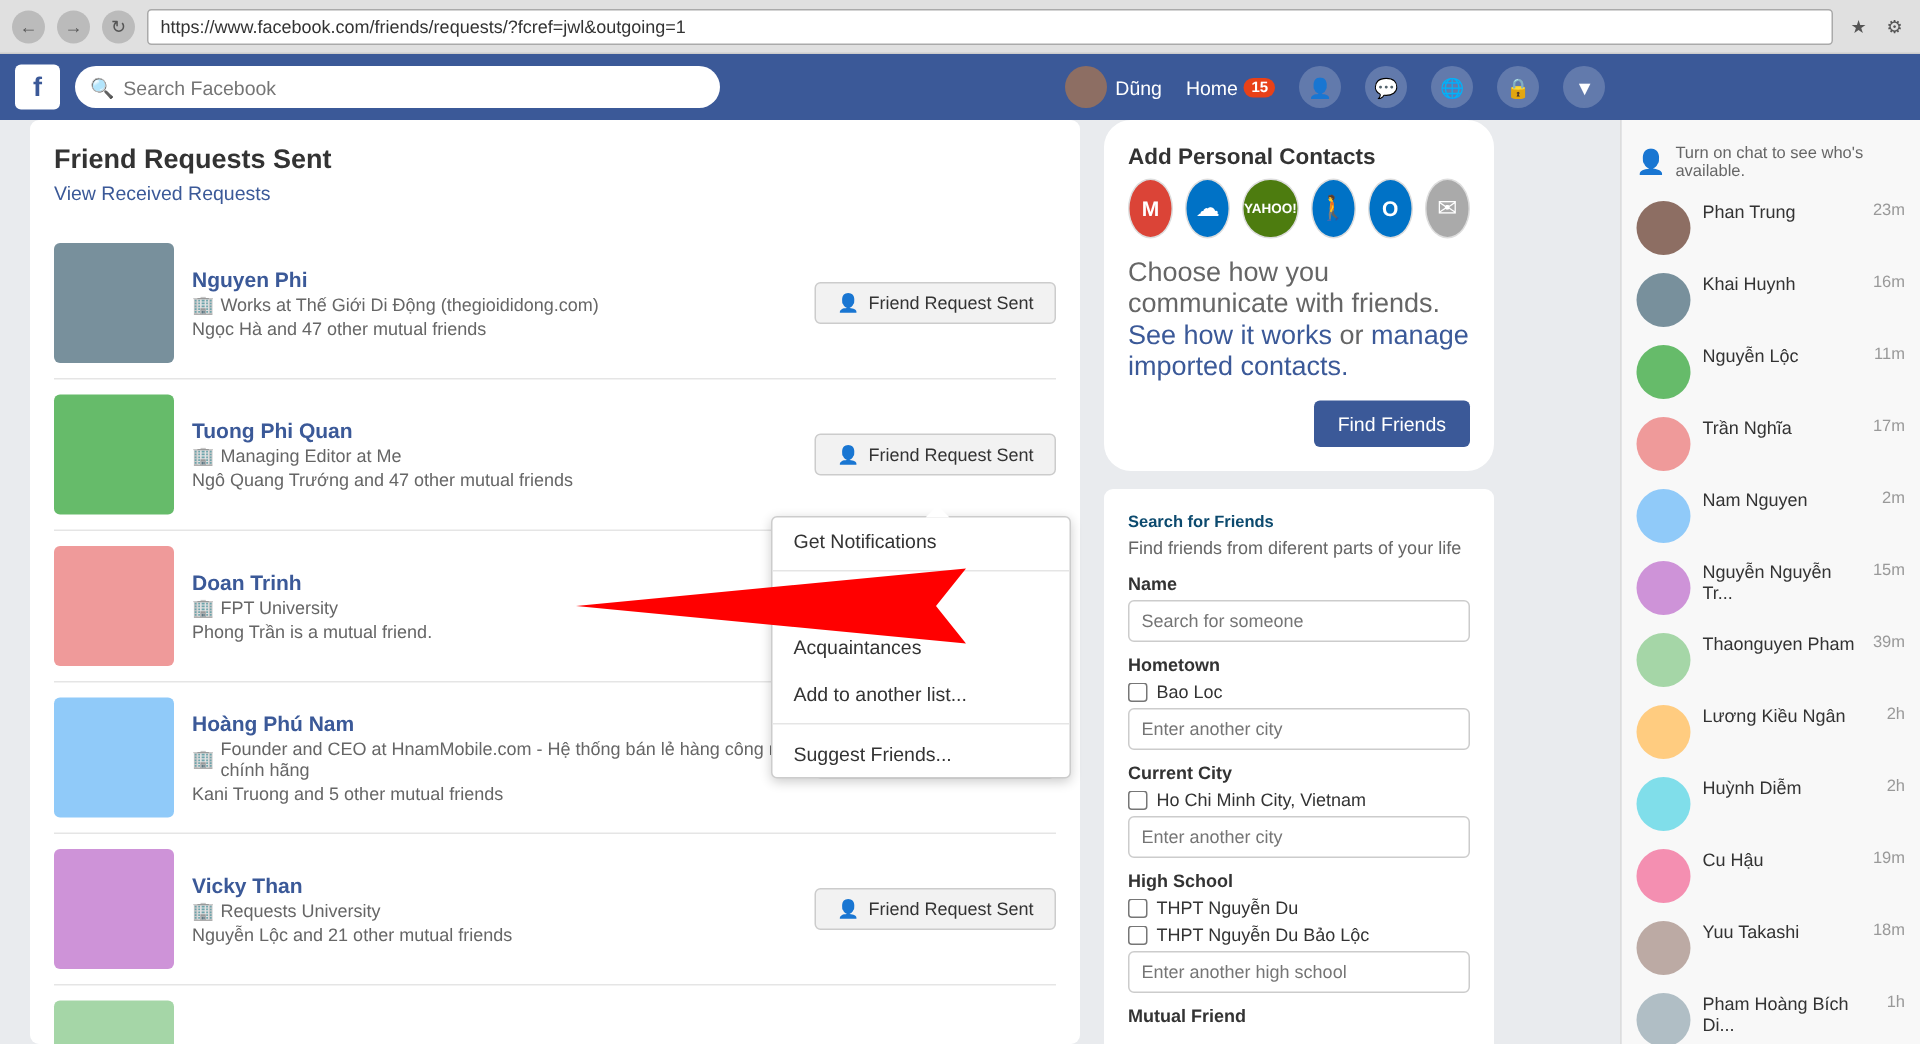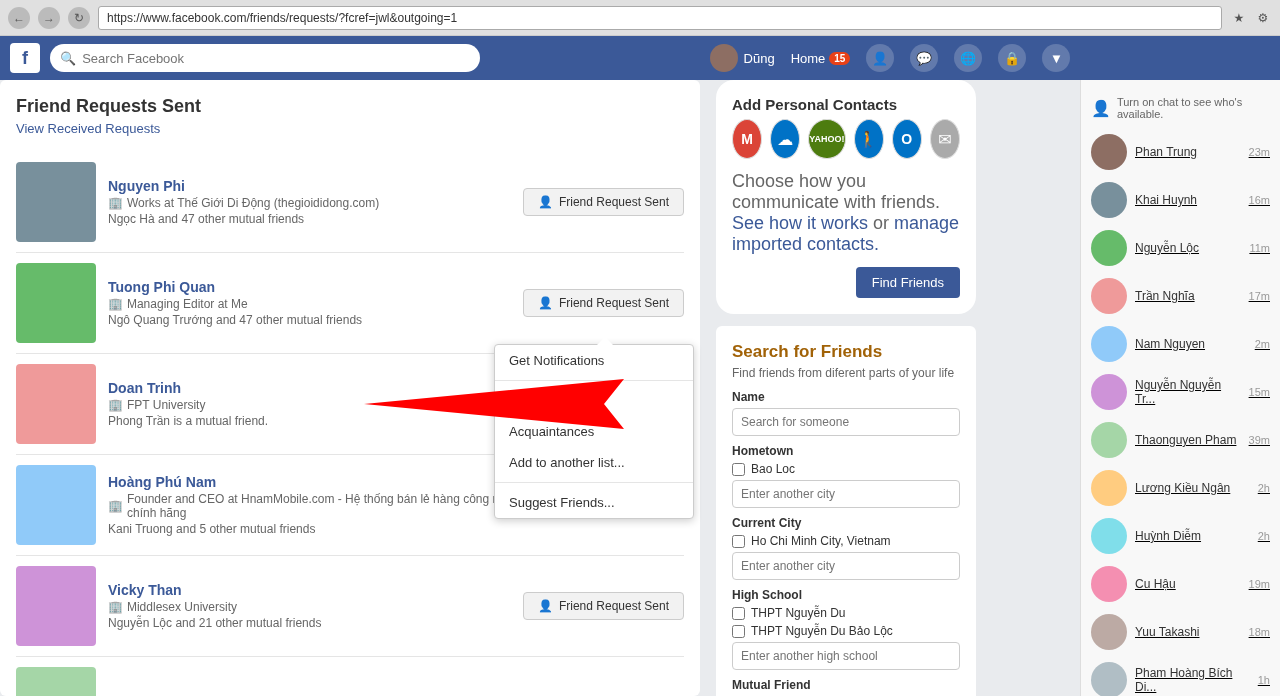--- a/index.html
+++ b/index.html
@@ -109,20 +109,21 @@
       display: flex;
       height: calc(696px - 36px - 44px);
     }
 
     
     .content-area {
       flex: 1;
       overflow-y: auto;
       display: flex;
       gap: 16px;
+      margin-left: 20px;
     }
 
     
     .friend-requests-panel {
       width: 700px;
       background: white;
       border-radius: 6px;
       padding: 16px;
       position: relative;
     }
@@ -222,21 +223,21 @@
       cursor: pointer;
       font-size: 13px;
       float: right;
     }
 
     .search-for-friends-box {
       background: white;
       border-radius: 6px;
       padding: 16px;
     }
-    .sff-title { font-size: 17px; font-weight: bold; color: #a16207; margin-bottom: 4px; }
+    .sff-title { font-size: 11px; font-weight: bold; color: #0c4a6e; margin-bottom: 4px; }
     .sff-subtitle { font-size: 12px; color: #666; margin-bottom: 10px; }
     .sff-label { font-size: 12px; font-weight: bold; color: #333; margin-bottom: 4px; margin-top: 8px; }
     .sff-input {
       width: 100%;
       border: 1px solid #ccc;
       border-radius: 4px;
       padding: 6px 8px;
       font-size: 12px;
       color: #999;
       outline: none;
@@ -259,25 +260,23 @@
     
     .chat-panel {
       width: 200px;
       background: #f8f8f8;
       border-left: 1px solid #ddd;
       overflow-y: auto;
       padding: 8px 0;
     }
     .chat-item {
       display: flex;
-      align-items: center;
       padding: 6px 10px;
       cursor: pointer;
       gap: 8px;
-      text-decoration: underline;
     }
     .chat-avatar {
       width: 36px; height: 36px;
       border-radius: 50%;
       background: #b0bec5;
       flex-shrink: 0;
     }
     .chat-name { font-size: 12px; color: #333; flex: 1; }
     .chat-time { font-size: 11px; color: #999; }
 
@@ -426,21 +425,21 @@
           </button>
         </div>
       </div>
 
       <div class="person-row">
         <div class="person-avatar av6"></div>
         <div class="person-info">
           <div class="person-name">Vicky Than</div>
           <div class="person-detail">
             <span>🏢</span>
-            <span>Middlesex University</span>
+            <span>Requests University</span>
           </div>
           <div class="person-mutual">Nguyễn Lộc and 21 other mutual friends</div>
         </div>
         <div class="person-action">
           <button class="btn-friend-sent">
             <span>👤</span>
             <span>Friend Request Sent</span>
           </button>
         </div>
       </div>

